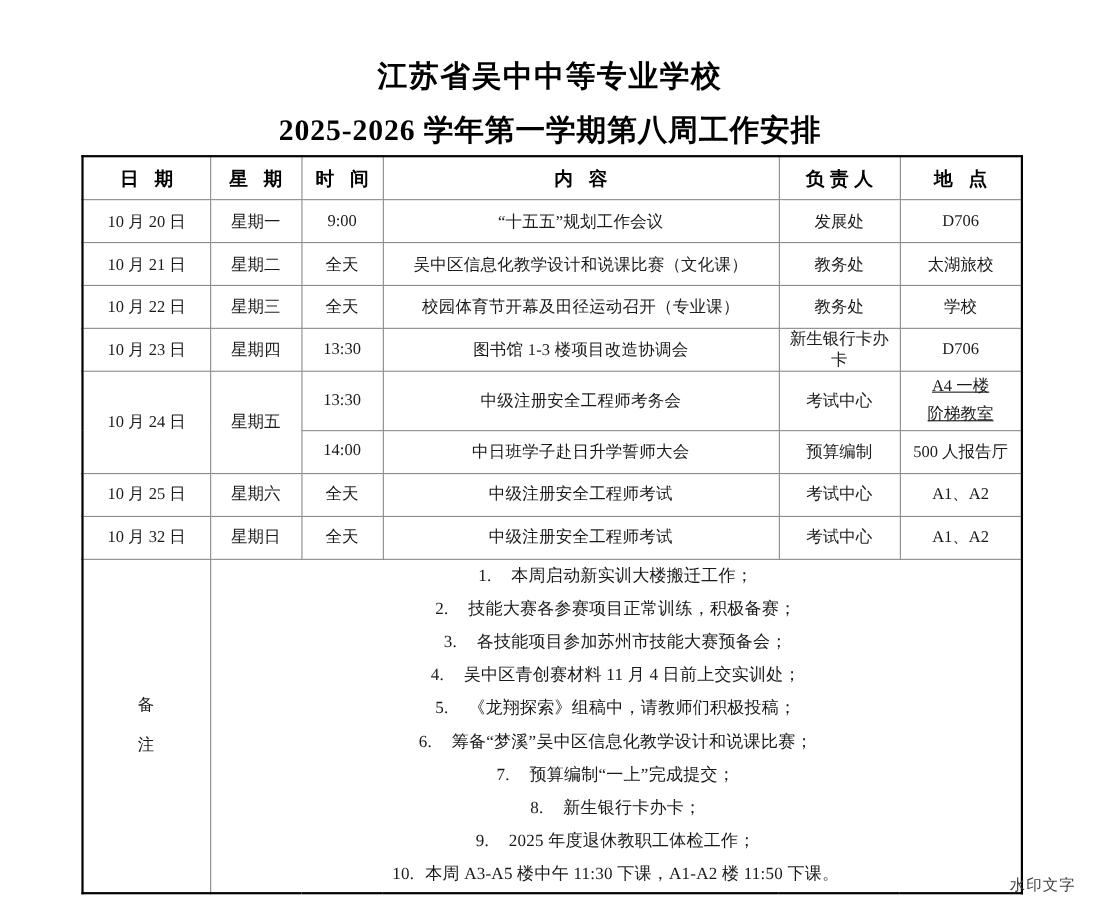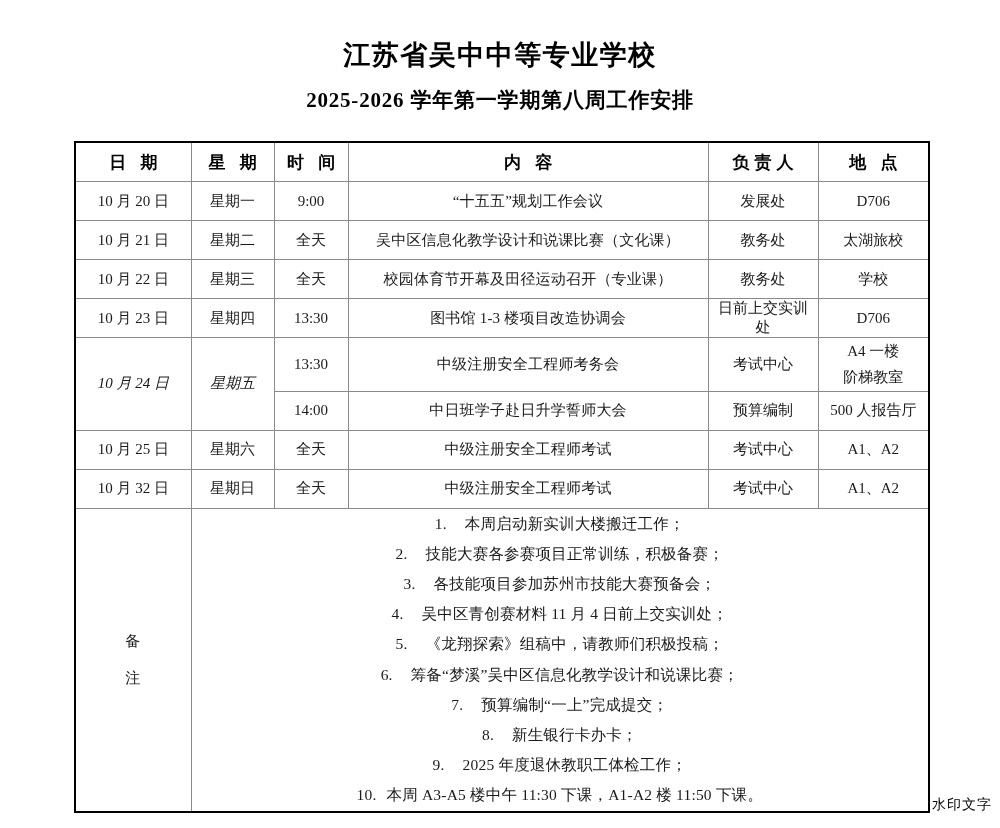--- a/index.html
+++ b/index.html
@@ -18,31 +18,31 @@
 
   .page {
     position: relative;
     width: 1000px;
     height: 828px;
     box-sizing: border-box;
   }
 
   
   .title-block {
-    padding-top: 38px;
+    padding-top: 52px;
     text-align: center;
   }
   .title-line-1 {
     font-size: 27px;
     font-weight: bold;
     letter-spacing: 1.5px;
     line-height: 1.28;
   }
   .title-line-2 {
-    font-size: 21px;
+    font-size: 27px;
     font-weight: bold;
     letter-spacing: 0.8px;
     line-height: 1.28;
     margin-top: 14px;
   }
 
   
   .table-wrap {
     position: absolute;
     left: 74px;
@@ -68,31 +68,31 @@
     height: 38px;
     font-size: 17px;
     font-weight: bold;
     color: #000;
     letter-spacing: 5px;
     text-indent: 5px;
   }
   th.nospace { letter-spacing: 0.5px; text-indent: 0.5px; }
 
   td.rowcell { height: 38px; margin-left: 12px; }
-  td.rowcell.tall { height: 76px; font-style: italic; }
+  td.rowcell.tall { height: 76px; }
 
   .col-date   { width: 116px; }
   .col-week   { width: 83px; }
   .col-time   { width: 74px; }
   .col-body   { width: 360px; }
   .col-owner  { width: 110px; }
   .col-place  { width: 111px; }
 
   td.content-cell { font-size: 15.5px; letter-spacing: 0.2px; }
-  td.place-two-line { line-height: 1.75; font-size: 15px; }
+  td.place-two-line { line-height: 1.75; font-size: 15px; text-decoration: underline; }
 
   
   td.notes-label {
     vertical-align: middle;
     font-size: 17px;
     font-weight: bold;
     letter-spacing: 1px;
     line-height: 2.45;
   }
   td.notes-body {
@@ -116,24 +116,24 @@
   }
   ol.notes li .num {
     display: inline-block;
     width: 30px;
     text-align: left;
   }
 
   
   .watermark {
     position: absolute;
-    right: 8px;
+    right: 22px;
     bottom: 14px;
     font-size: 14px;
-    color: #000000;
+    color: #404040;
     letter-spacing: 1px;
   }
 </style>
 </head>
 <body>
 
 <div class="page">
 
   <div class="title-block">
     <div class="title-line-1">江苏省吴中中等专业学校</div>
@@ -183,21 +183,21 @@
           <td class="rowcell">全天</td>
           <td class="rowcell content-cell">校园体育节开幕及田径运动召开（专业课）</td>
           <td class="rowcell">教务处</td>
           <td class="rowcell">学校</td>
         </tr>
         <tr>
           <td class="rowcell">10 月 23 日</td>
           <td class="rowcell">星期四</td>
           <td class="rowcell">13:30</td>
           <td class="rowcell content-cell">图书馆 1-3 楼项目改造协调会</td>
-          <td class="rowcell">日前上交实训处</td>
+          <td class="rowcell">新生银行卡办卡</td>
           <td class="rowcell">D706</td>
         </tr>
         <tr>
           <td class="rowcell tall" rowspan="2">10 月 24 日</td>
           <td class="rowcell tall" rowspan="2">星期五</td>
           <td class="rowcell">13:30</td>
           <td class="rowcell content-cell">中级注册安全工程师考务会</td>
           <td class="rowcell">考试中心</td>
           <td class="rowcell place-two-line">
             <div>A4 一楼</div>

